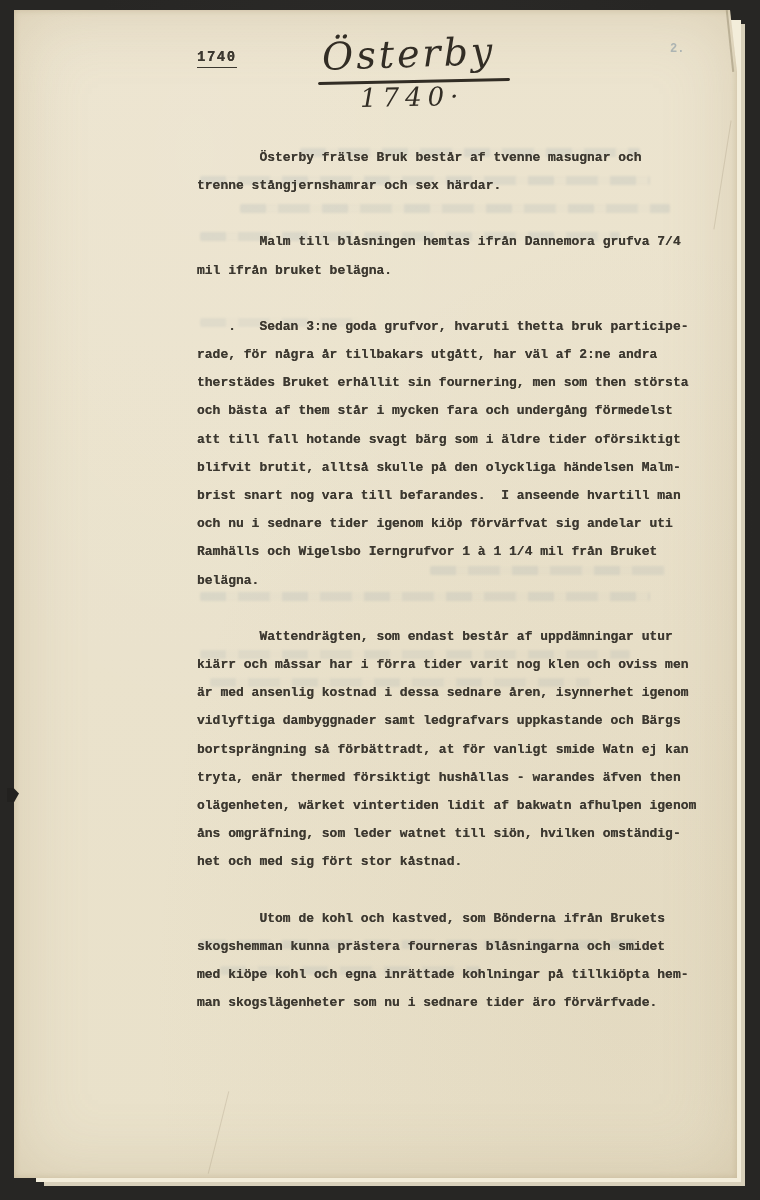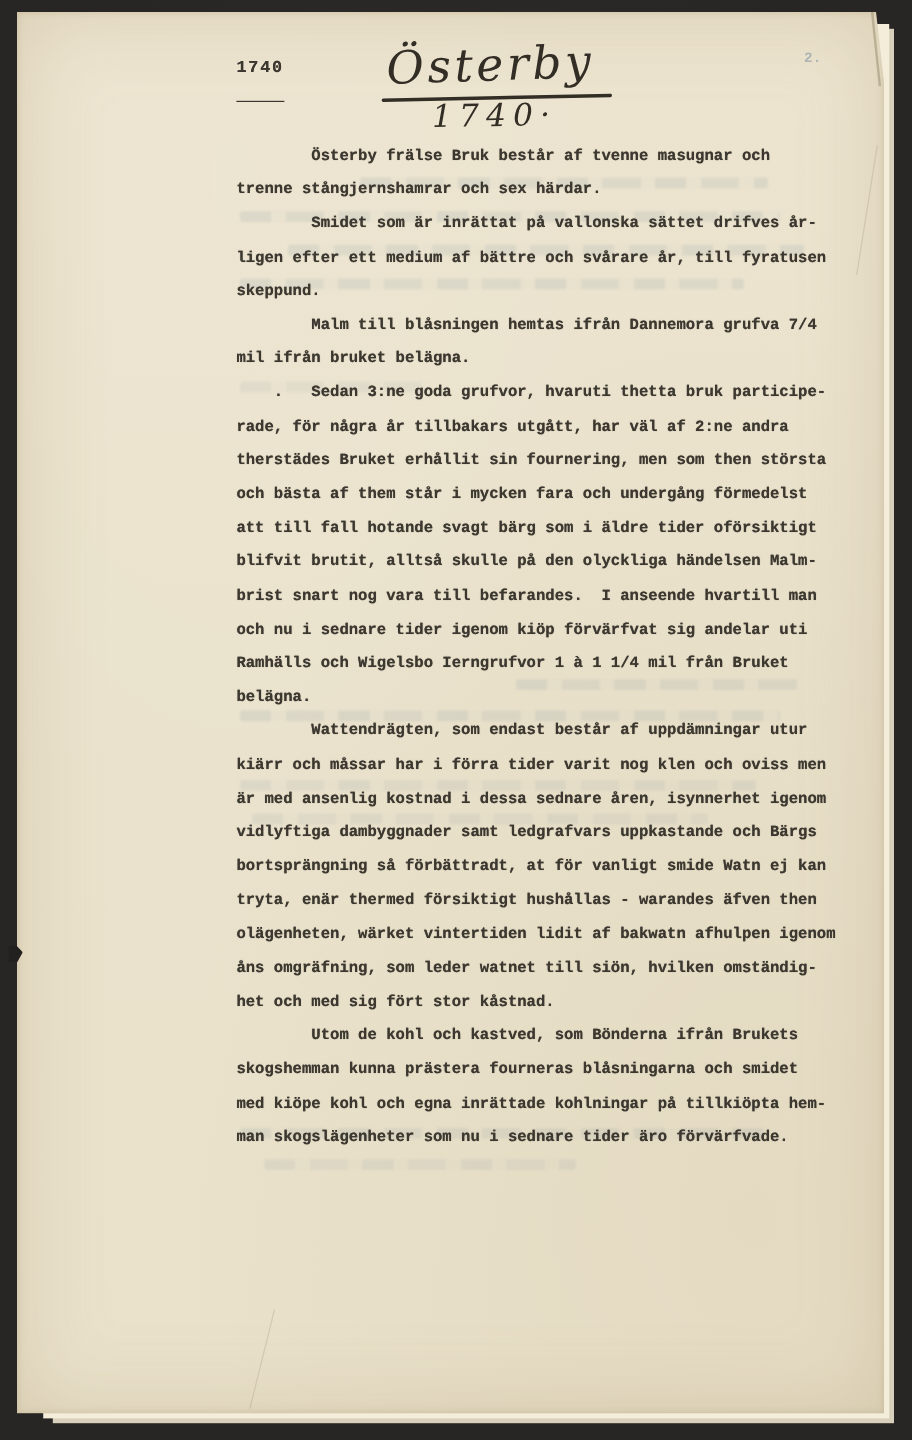--- a/index.html
+++ b/index.html
@@ -26,21 +26,21 @@
       radial-gradient(ellipse at 25% 12%, rgba(255,255,255,0.06), transparent 45%),
       radial-gradient(ellipse at 85% 85%, rgba(186,166,126,0.12), transparent 55%),
       linear-gradient(180deg,#ece4cf 0%,#eae2cc 55%,#e9e1ca 100%);
     clip-path:polygon(0 0,716px 0,723px 62px,723px 1168px,0 1168px);
     box-shadow:inset 0 0 70px rgba(168,148,108,0.28), inset 0 0 6px rgba(160,140,100,0.35);
   }
   .typed-year{
     position:absolute;left:197px;top:48px;
     font:bold 14px/18px "Liberation Mono",monospace;
     letter-spacing:1.5px;color:var(--typed-ink);
-    border-bottom:1.6px solid var(--typed-ink);padding-bottom:18px;
+    border-bottom:1.6px solid var(--typed-ink);padding-bottom:1px;
     text-shadow:0 0 0.5px var(--typed-ink);
   }
   .hand-title{
     position:absolute;left:322px;top:32px;
     font:italic 38px/44px "DejaVu Serif",serif;
     letter-spacing:3px;color:var(--handwritten-ink);
     transform:rotate(-2deg);
   }
   .hand-underline{
     position:absolute;left:318px;top:80px;width:192px;height:2.5px;
@@ -56,20 +56,21 @@
     position:absolute;left:670px;top:42px;
     font:bold 12px/14px "Liberation Mono",monospace;
     color:var(--bleedthrough-blue);opacity:0.55;filter:blur(0.4px);
   }
   .body-text{position:absolute;left:197px;top:116px;}
   .body-text p{
     white-space:pre;
     font:bold 13px/28.2px "Liberation Mono",monospace;
     color:var(--typed-ink);
     text-shadow:0 0 0.6px rgba(60,56,48,0.85);
+    margin-top:28px;
   }
   .bleed{
     position:absolute;height:9px;border-radius:2px;opacity:0.5;filter:blur(0.8px);
     background:repeating-linear-gradient(90deg,
       rgba(125,145,160,0.30) 0 26px, rgba(125,145,160,0.05) 26px 38px,
       rgba(125,145,160,0.26) 38px 70px, rgba(125,145,160,0.04) 70px 82px);
   }
   .crease{position:absolute;background:rgba(140,128,100,0.45);}
   .notch{
     position:absolute;left:7px;top:788px;width:12px;height:14px;
@@ -106,23 +107,20 @@
 
   <div class="typed-year">1740</div>
   <div class="hand-title">Österby</div>
   <div class="hand-underline"></div>
   <div class="hand-year">1740·</div>
   <div class="page-num">2.</div>
 
   <div class="body-text">
     <p>        Österby frälse Bruk består af tvenne masugnar och
 trenne stångjernshamrar och sex härdar.</p>
-    <p>        Smidet som är inrättat på vallonska sättet drifves år-
-ligen efter ett medium af bättre och svårare år, till fyratusen
-skeppund.</p>
     <p>        Malm till blåsningen hemtas ifrån Dannemora grufva 7/4
 mil ifrån bruket belägna.</p>
     <p>    .   Sedan 3:ne goda grufvor, hvaruti thetta bruk participe-
 rade, för några år tillbakars utgått, har väl af 2:ne andra
 therstädes Bruket erhållit sin fournering, men som then största
 och bästa af them står i mycken fara och undergång förmedelst
 att till fall hotande svagt bärg som i äldre tider oförsiktigt
 blifvit brutit, alltså skulle på den olyckliga händelsen Malm-
 brist snart nog vara till befarandes.  I anseende hvartill man
 och nu i sednare tider igenom kiöp förvärfvat sig andelar uti

